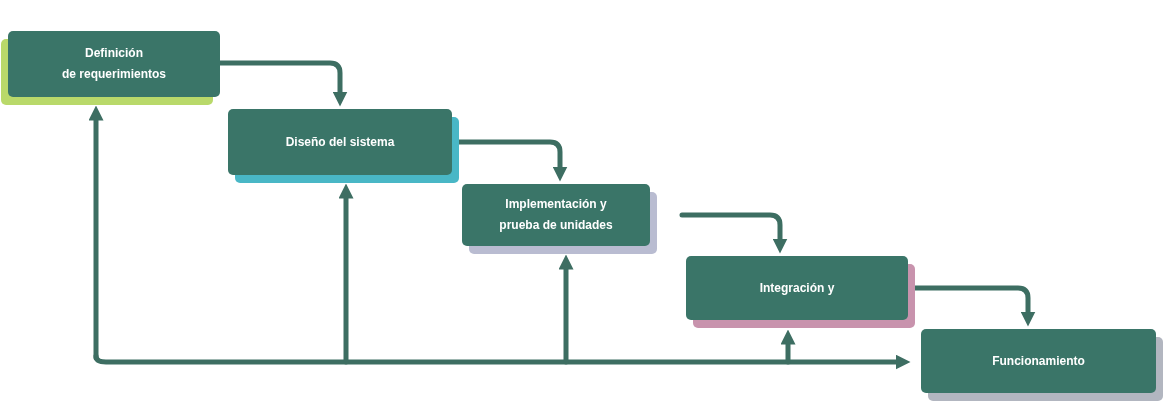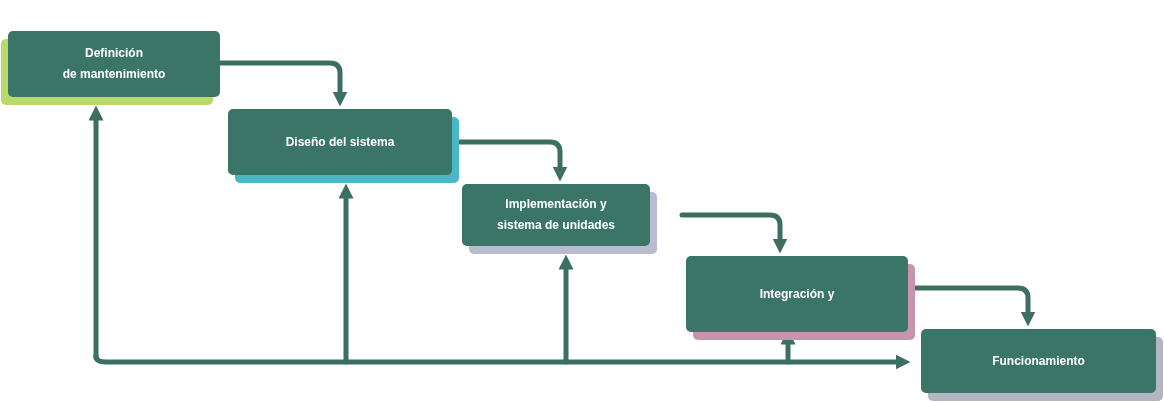--- a/index.html
+++ b/index.html
@@ -64,33 +64,33 @@
     <path class="flow" d="M 96,356 Q 96,362 106,362 H 900" marker-end="url(#ah)"></path>
 
     <path class="flow" d="M 96,358 V 116" marker-end="url(#ah)"></path>
     <path class="flow" d="M 346,362 V 194" marker-end="url(#ah)"></path>
     <path class="flow" d="M 566,362 V 265" marker-end="url(#ah)"></path>
     <path class="flow" d="M 788,362 V 340" marker-end="url(#ah)"></path>
   </svg>
 
   <div class="stage shadow-left" style="left: 8px; top: 31px; width: 212px; height: 66px; --shadow-color: #b9d96a;">
     <span>Definición</span>
-    <span>de mantenimiento</span>
+    <span>de requerimientos</span>
   </div>
 
   <div class="stage" style="left: 228px; top: 109px; width: 224px; height: 66px; --shadow-color: #49b7c6;">
     <span>Diseño del sistema</span>
   </div>
 
   <div class="stage" style="left: 462px; top: 184px; width: 188px; height: 62px; --shadow-color: #b9bcd1;">
     <span>Implementación y</span>
-    <span>sistema de unidades</span>
+    <span>prueba de unidades</span>
   </div>
 
-  <div class="stage" style="left: 686px; top: 256px; width: 222px; height: 76px; --shadow-color: #c893ad;">
+  <div class="stage" style="left: 686px; top: 256px; width: 222px; height: 64px; --shadow-color: #c893ad;">
     <span>Integración y</span>
   </div>
 
   <div class="stage" style="left: 921px; top: 329px; width: 235px; height: 64px; text-align: center; --shadow-color: #b2b6c0;">
     <span>Funcionamiento</span>
   </div>
 
 </div>
 
 </body></html>

